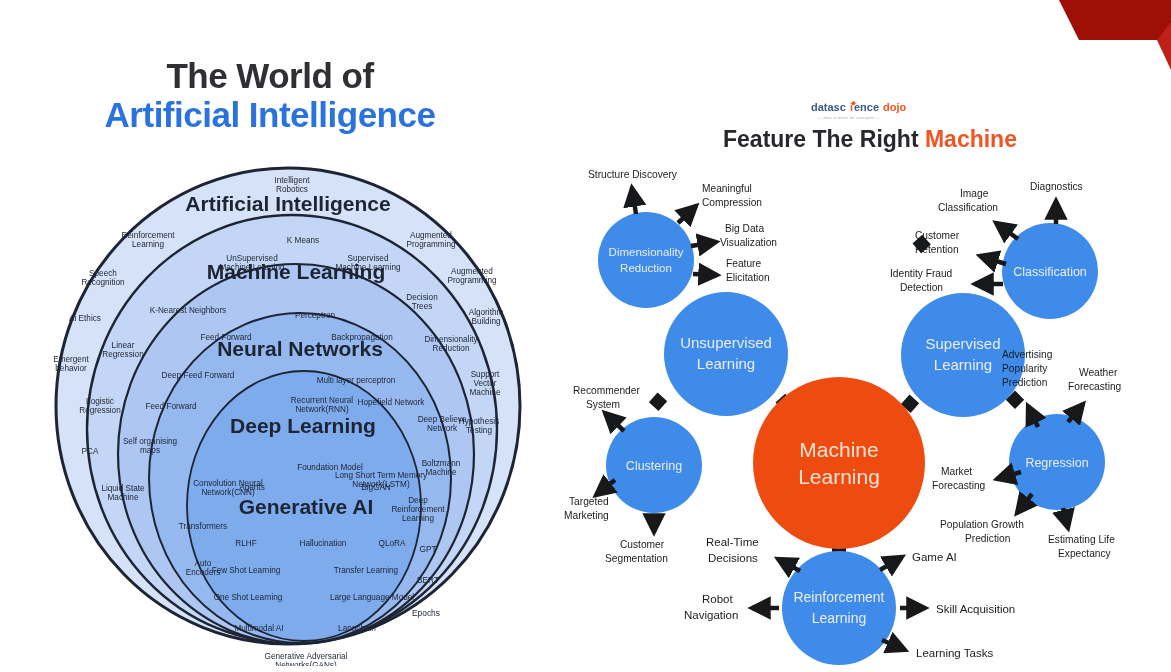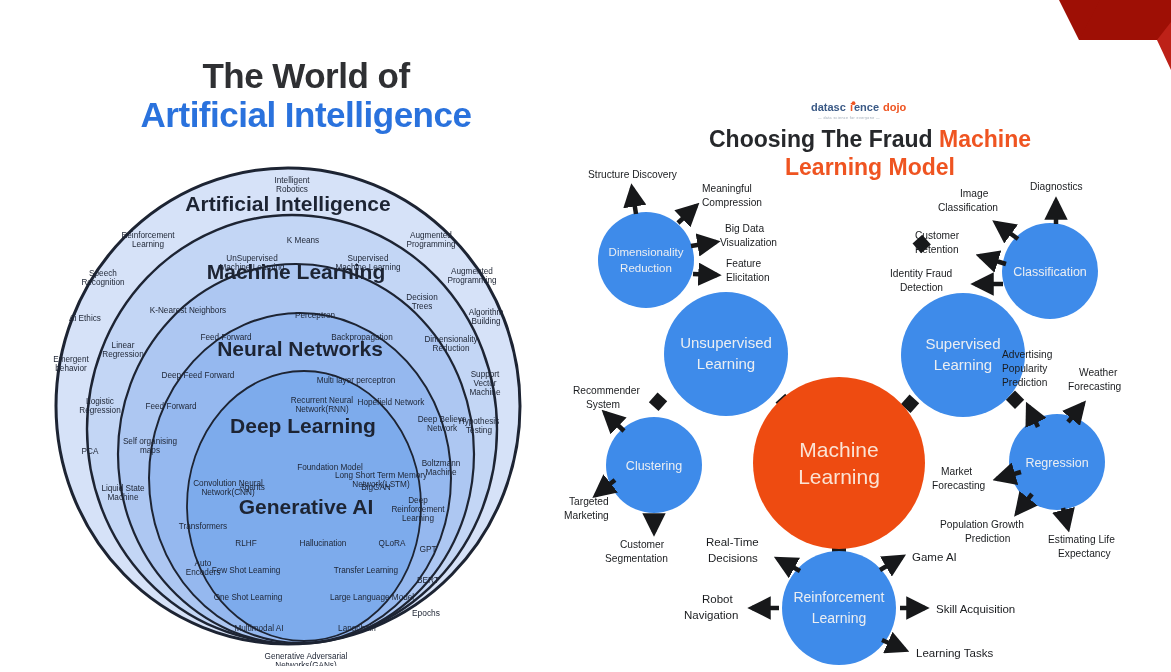--- a/index.html
+++ b/index.html
@@ -7,21 +7,21 @@
 
   #stage{position:absolute;inset:0;background:#fff;}
 
   
   .corner-wrap{position:absolute;top:0;right:0;width:131px;height:75px;}
   .corner-wrap svg{display:block;}
 
   
   .left-panel{position:absolute;left:0;top:0;width:585px;height:672px;}
 
-  .left-title{position:absolute;left:0;top:58px;width:540px;text-align:center;line-height:1.05;padding-left:36px;}
+  .left-title{position:absolute;left:0;top:58px;width:540px;text-align:center;line-height:1.05;}
   .lt-1{font-size:35px;font-weight:bold;color:#2f3033;letter-spacing:-0.5px;}
   .lt-2{font-size:35px;font-weight:bold;color:#2a72dd;letter-spacing:-0.5px;margin-top:2px;}
 
   .venn{position:absolute;left:38px;top:166px;width:500px;height:500px;}
   .venn svg{display:block;}
 
   .vlbl{font-family:"Liberation Sans",sans-serif;fill:#1d2433;text-anchor:middle;}
   .vlbl.big{font-weight:bold;}
 
   
@@ -200,22 +200,21 @@
         <text x="5" y="12" font-family="Liberation Sans, sans-serif" font-size="11" font-weight="bold" fill="#3b5a86">datasc</text>
         <circle cx="47.5" cy="4.2" r="1.9" fill="#ef5421"></circle>
         <text x="44" y="12" font-family="Liberation Sans, sans-serif" font-size="11" font-weight="bold" fill="#ef5421">i</text>
         <text x="48" y="12" font-family="Liberation Sans, sans-serif" font-size="11" font-weight="bold" fill="#3b5a86">ence</text>
         <text x="77" y="12" font-family="Liberation Sans, sans-serif" font-size="11" font-weight="bold" fill="#ef5421">dojo</text>
         <text x="12" y="19.5" font-family="Liberation Sans, sans-serif" font-size="3.6" fill="#9aa6b4" letter-spacing="0.4">— data science for everyone —</text>
       </svg>
     </div>
 
     <div class="r-title">
-      <span>Choosing The Fraud </span><span class="hl">Machine</span><br>
-      <span class="hl">Learning Model</span>
+      <span>Feature The Right </span><span class="hl">Machine</span><br>
     </div>
 
     <div class="mlmap">
       <svg width="611" height="522" viewBox="0 0 611 522">
         <defs>
           <marker id="arw" viewBox="0 0 10 10" refX="8" refY="5" markerWidth="5.2" markerHeight="5.2" orient="auto-start-reverse">
             <path d="M 0 0 L 10 5 L 0 10 z" fill="#17181a"></path>
           </marker>
         </defs>
 

